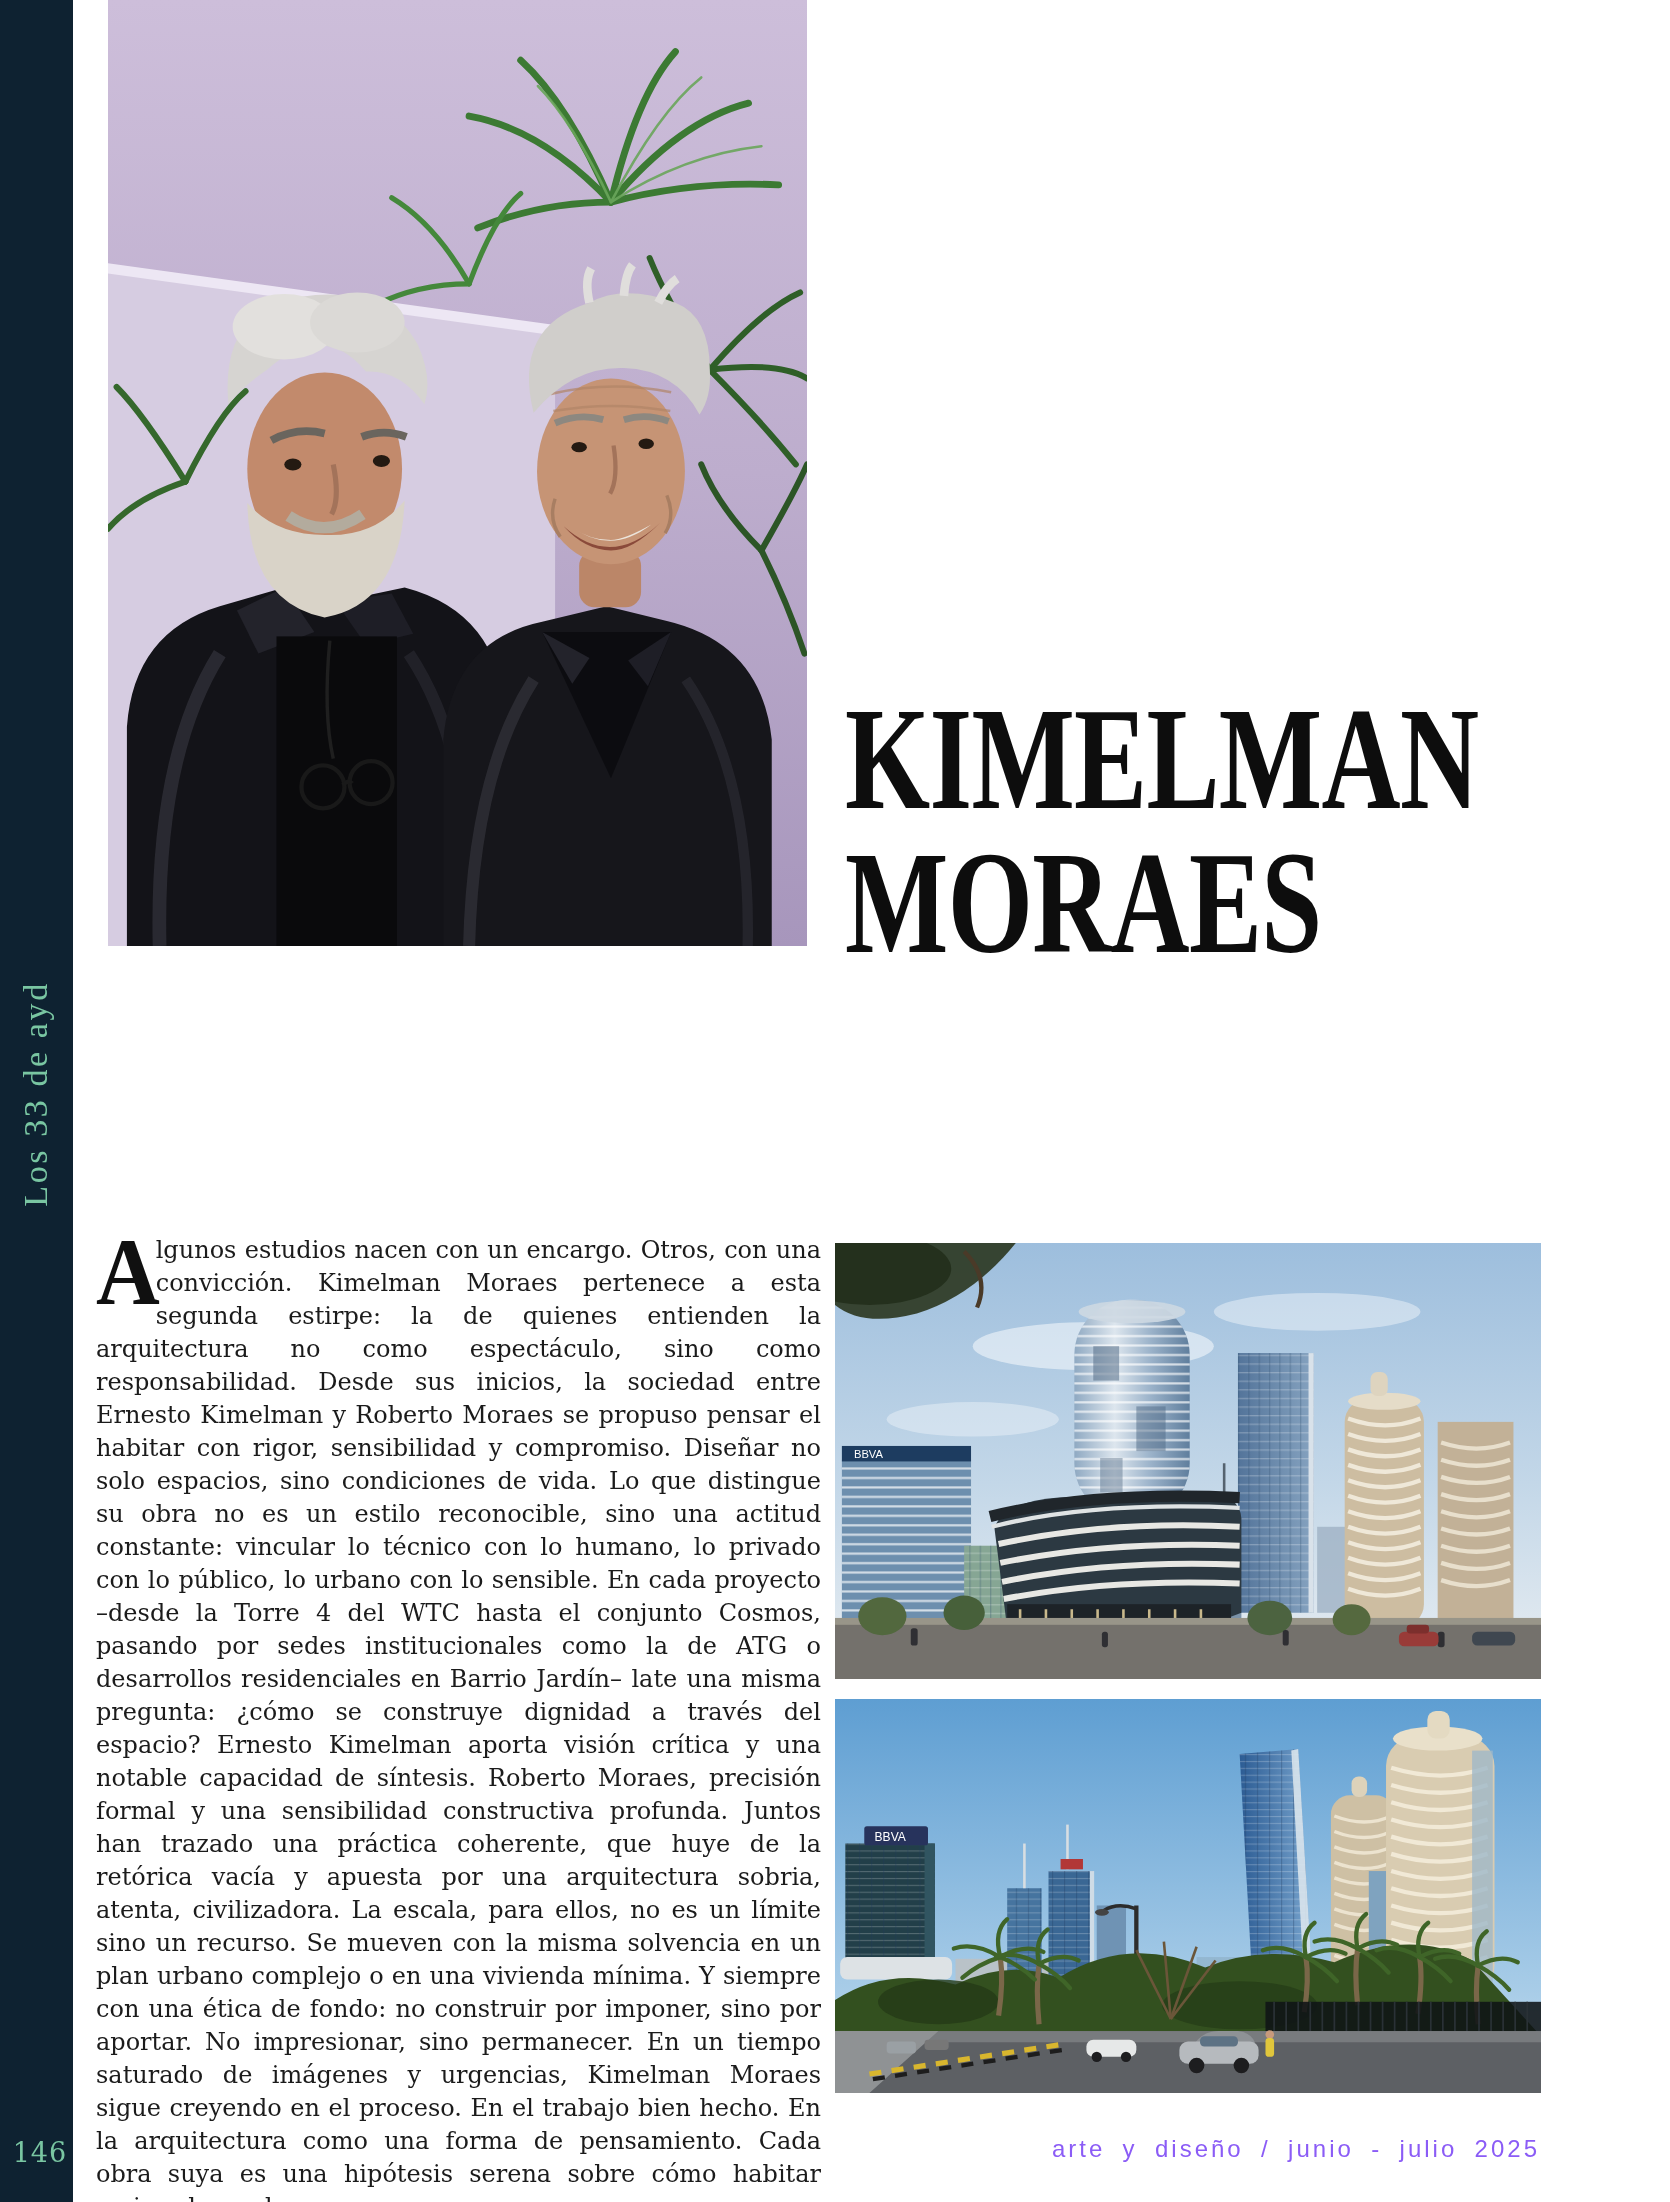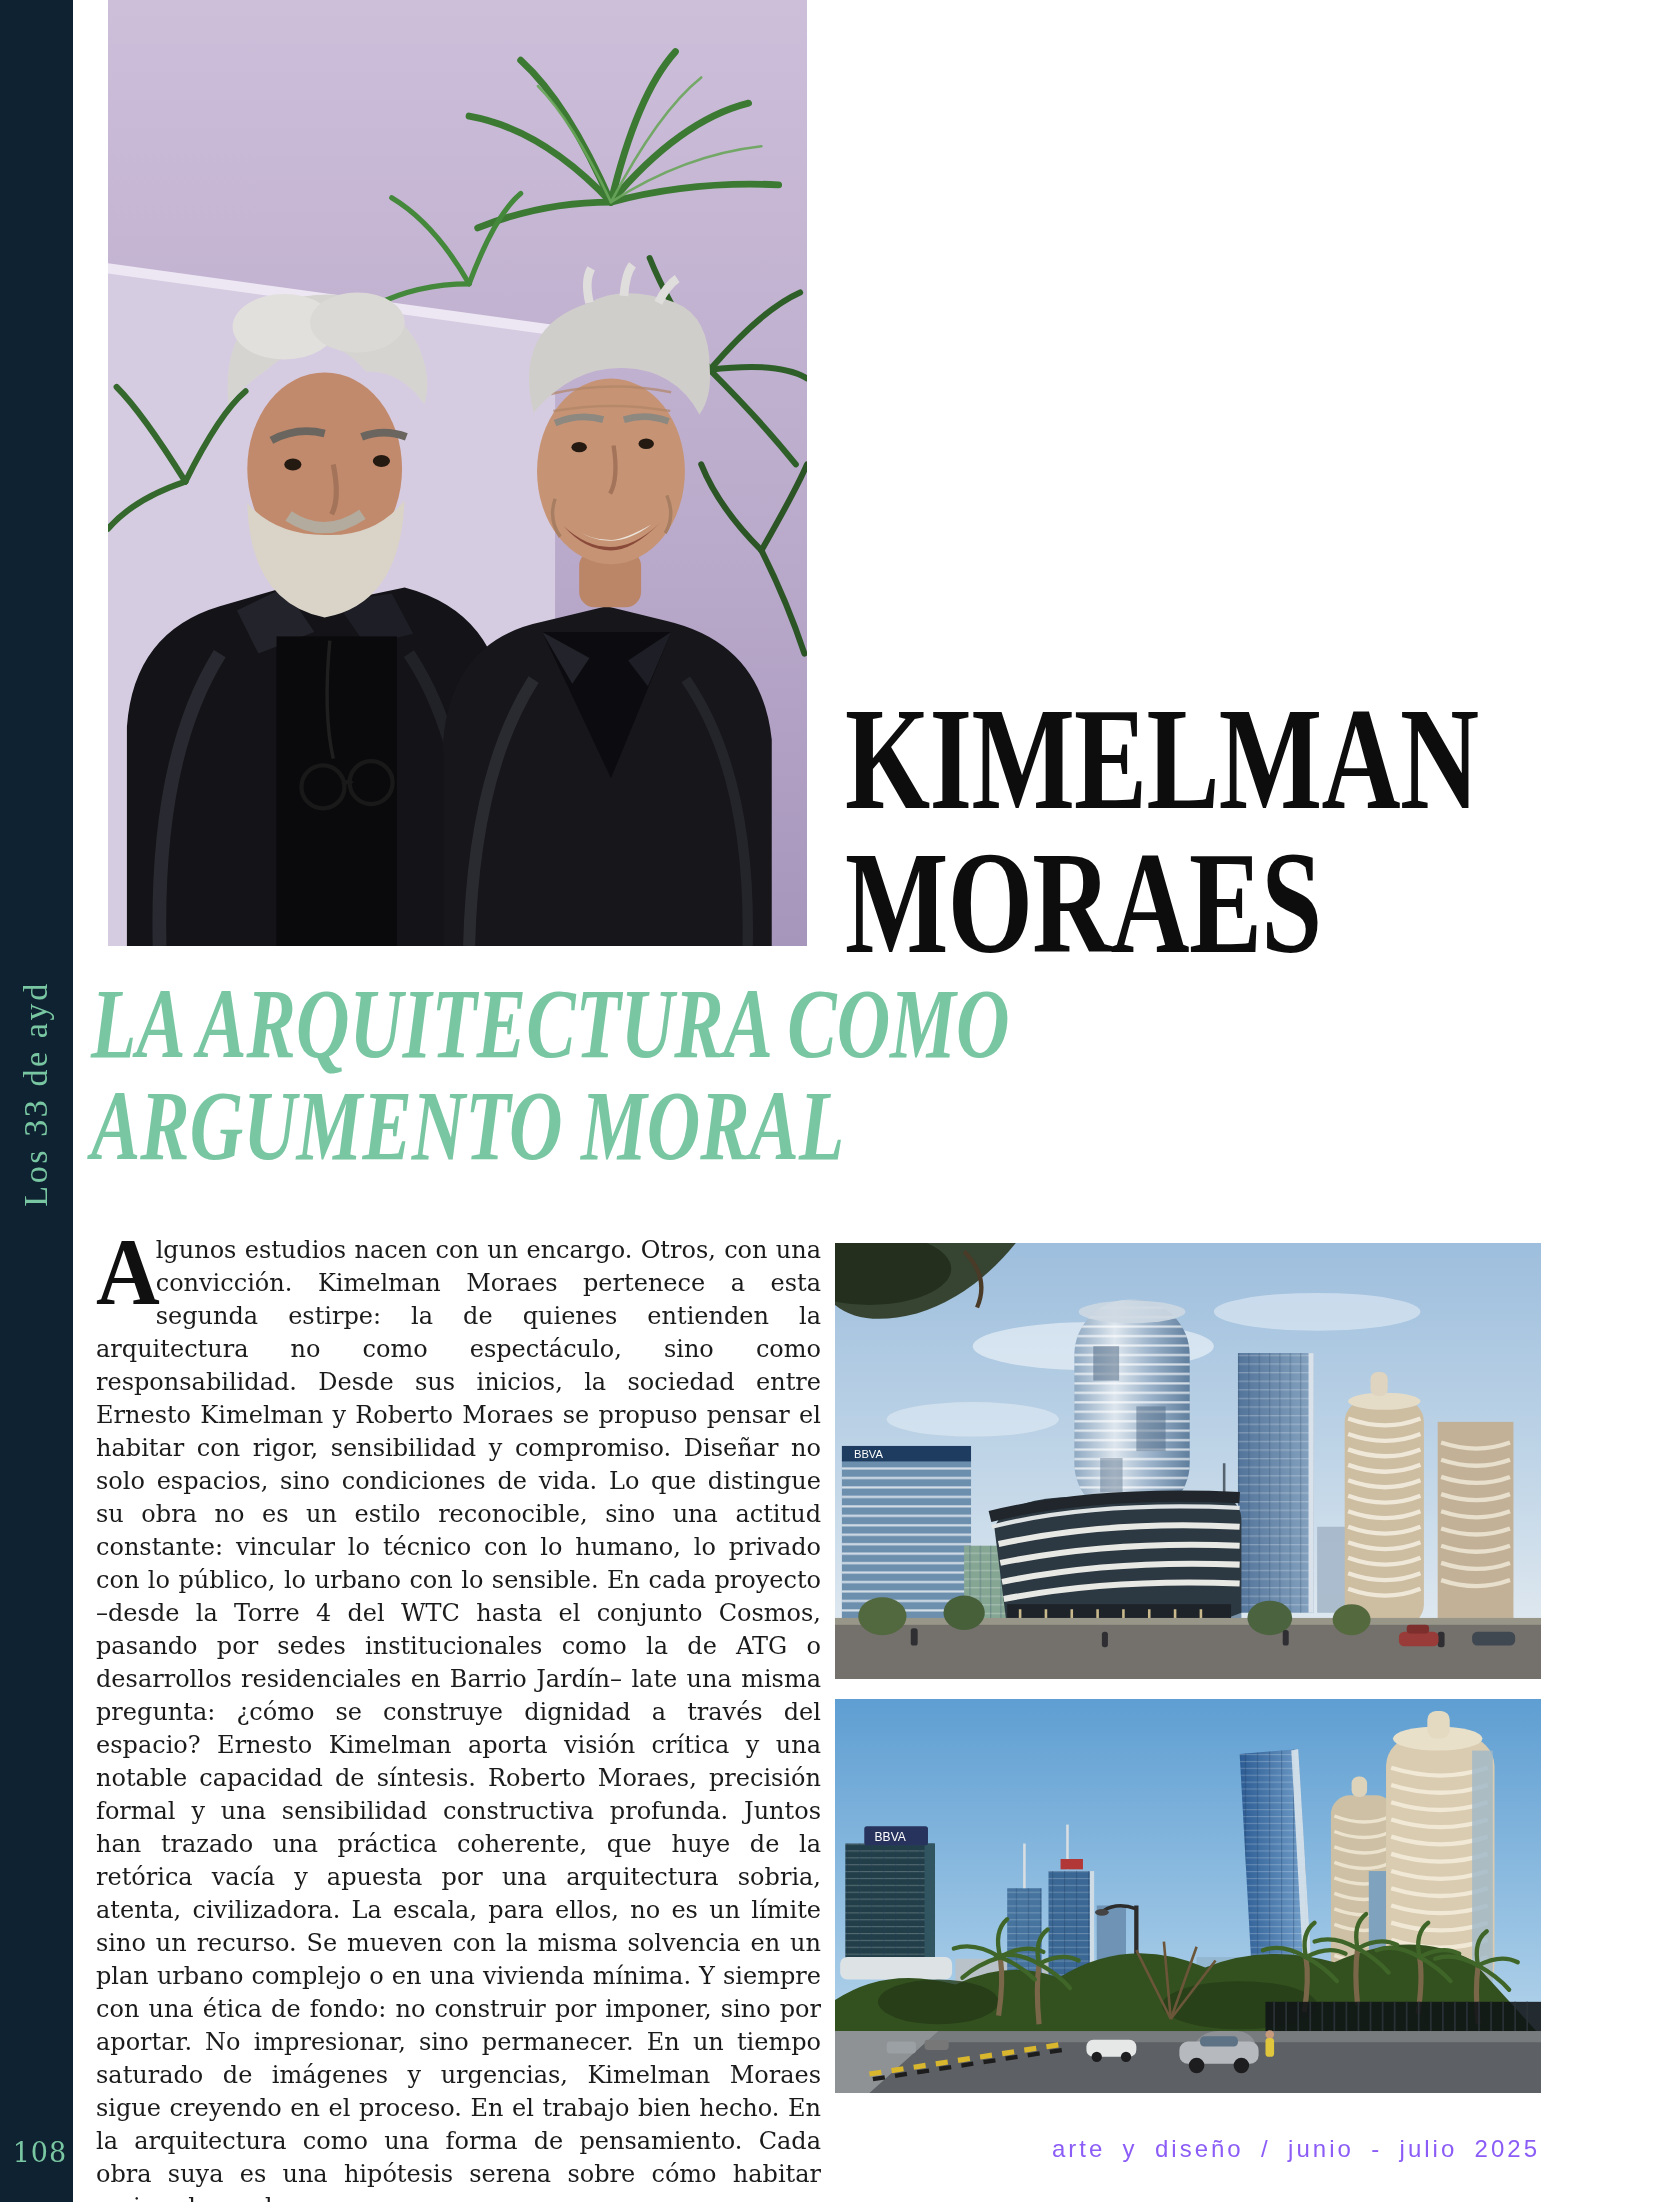--- a/index.html
+++ b/index.html
@@ -60,21 +60,21 @@
     letter-spacing:3px; word-spacing:7.7px; color:#8b5cf6;
   }
 </style>
 </head>
 <body>
 
 <div id="page">
 
   <div class="sidebar">
     <div class="sidebar-label">Los 33 de ayd</div>
-    <div class="page-number">108</div>
+    <div class="page-number">146</div>
   </div>
 
   <div class="portrait">
     <svg viewBox="0 0 813 1100" preserveAspectRatio="none">
       <defs>
         <linearGradient id="pBg" x1="0" y1="0" x2="0" y2="1">
           <stop offset="0" stop-color="#cdbeda"></stop>
             <stop offset="0.5" stop-color="#bdadcd"></stop>
             <stop offset="1" stop-color="#a796bc"></stop>
         </linearGradient>
@@ -172,24 +172,20 @@
         <path d="M640 352 q10 -20 22 -28" stroke="#e0dedc" stroke-width="10" fill="none"></path>
       </g>
     </svg>
   </div>
 
   <div class="title-block">
     <div class="title-line"><span>KIMELMAN</span></div>
     <div class="title-line"><span>MORAES</span></div>
   </div>
 
-  <div class="subtitle-block">
-    <div class="subtitle-line"><span>LA ARQUITECTURA COMO</span></div>
-    <div class="subtitle-line"><span>ARGUMENTO MORAL</span></div>
-  </div>
 
   <div class="body-col">
     <span class="dropcap">A</span><span>lgunos estudios nacen con un encargo. Otros, con una convicción. Kimelman Moraes pertenece a esta segunda estirpe: la de quienes entienden la arquitectura no como espectáculo, sino como responsabilidad. Desde sus inicios, la sociedad entre Ernesto Kimelman y Roberto Moraes se propuso pensar el habitar con rigor, sensibilidad y compromiso. Diseñar no solo espacios, sino condiciones de vida. Lo que distingue su obra no es un estilo reconocible, sino una actitud constante: vincular lo técnico con lo humano, lo privado con lo público, lo urbano con lo sensible. En cada proyecto –desde la Torre 4 del WTC hasta el conjunto Cosmos, pasando por sedes institucionales como la de ATG o desarrollos residenciales en Barrio Jardín– late una misma pregunta: ¿cómo se construye dignidad a través del espacio? Ernesto Kimelman aporta visión crítica y una notable capacidad de síntesis. Roberto Moraes, precisión formal y una sensibilidad constructiva profunda. Juntos han trazado una práctica coherente, que huye de la retórica vacía y apuesta por una arquitectura sobria, atenta, civilizadora. La escala, para ellos, no es un límite sino un recurso. Se mueven con la misma solvencia en un plan urbano complejo o en una vivienda mínima. Y siempre con una ética de fondo: no construir por imponer, sino por aportar. No impresionar, sino permanecer. En un tiempo saturado de imágenes y urgencias, Kimelman Moraes sigue creyendo en el proceso. En el trabajo bien hecho. En la arquitectura como una forma de pensamiento. Cada obra suya es una hipótesis serena sobre cómo habitar mejor el mundo.</span>
   </div>
 
   <div class="figure-render">
     <svg viewBox="0 0 820 507" preserveAspectRatio="none">
       <defs>
         <linearGradient id="rSky" x1="0" y1="0" x2="0" y2="1">
           <stop offset="0" stop-color="#9dbedd"></stop>

